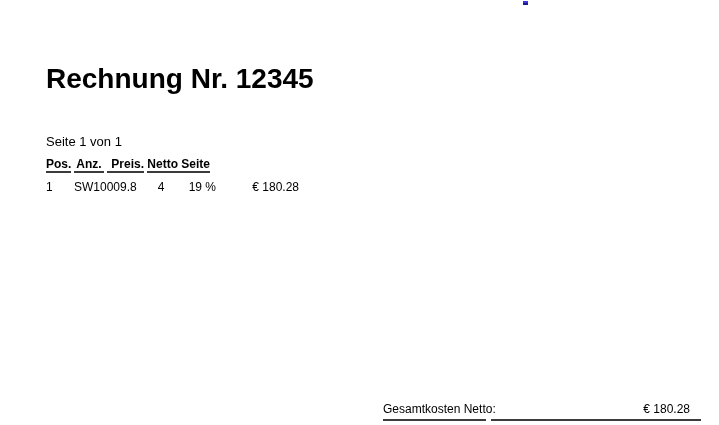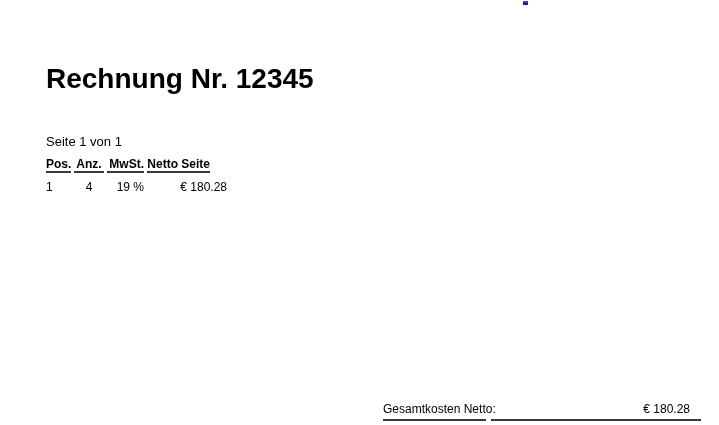--- a/index.html
+++ b/index.html
@@ -107,25 +107,26 @@
 <div class="artifact"></div>
 
 <div class="title">Rechnung Nr. 12345</div>
 
 <div class="page-info">Seite 1 von 1</div>
 
 <div class="items-table">
   <div class="trow head">
     <div class="tcell c0">Pos.</div>
     <div class="tcell c3">Anz.</div>
-    <div class="tcell c4">MwSt.</div>
+    <div class="tcell c4">Preis.</div>
     <div class="tcell c5">Netto Seite</div>
   </div>
   <div class="trow body">
     <div class="tcell c0">1</div>
+    <div class="tcell c1">SW10009.8</div>
     <div class="tcell c3">4</div>
     <div class="tcell c4">19 %</div>
     <div class="tcell c6">€ 180.28</div>
   </div>
 </div>
 
 <div class="totals">
   <div class="tc label">Gesamtkosten Netto:</div>
   <div class="tc value">€ 180.28</div>
 </div>

